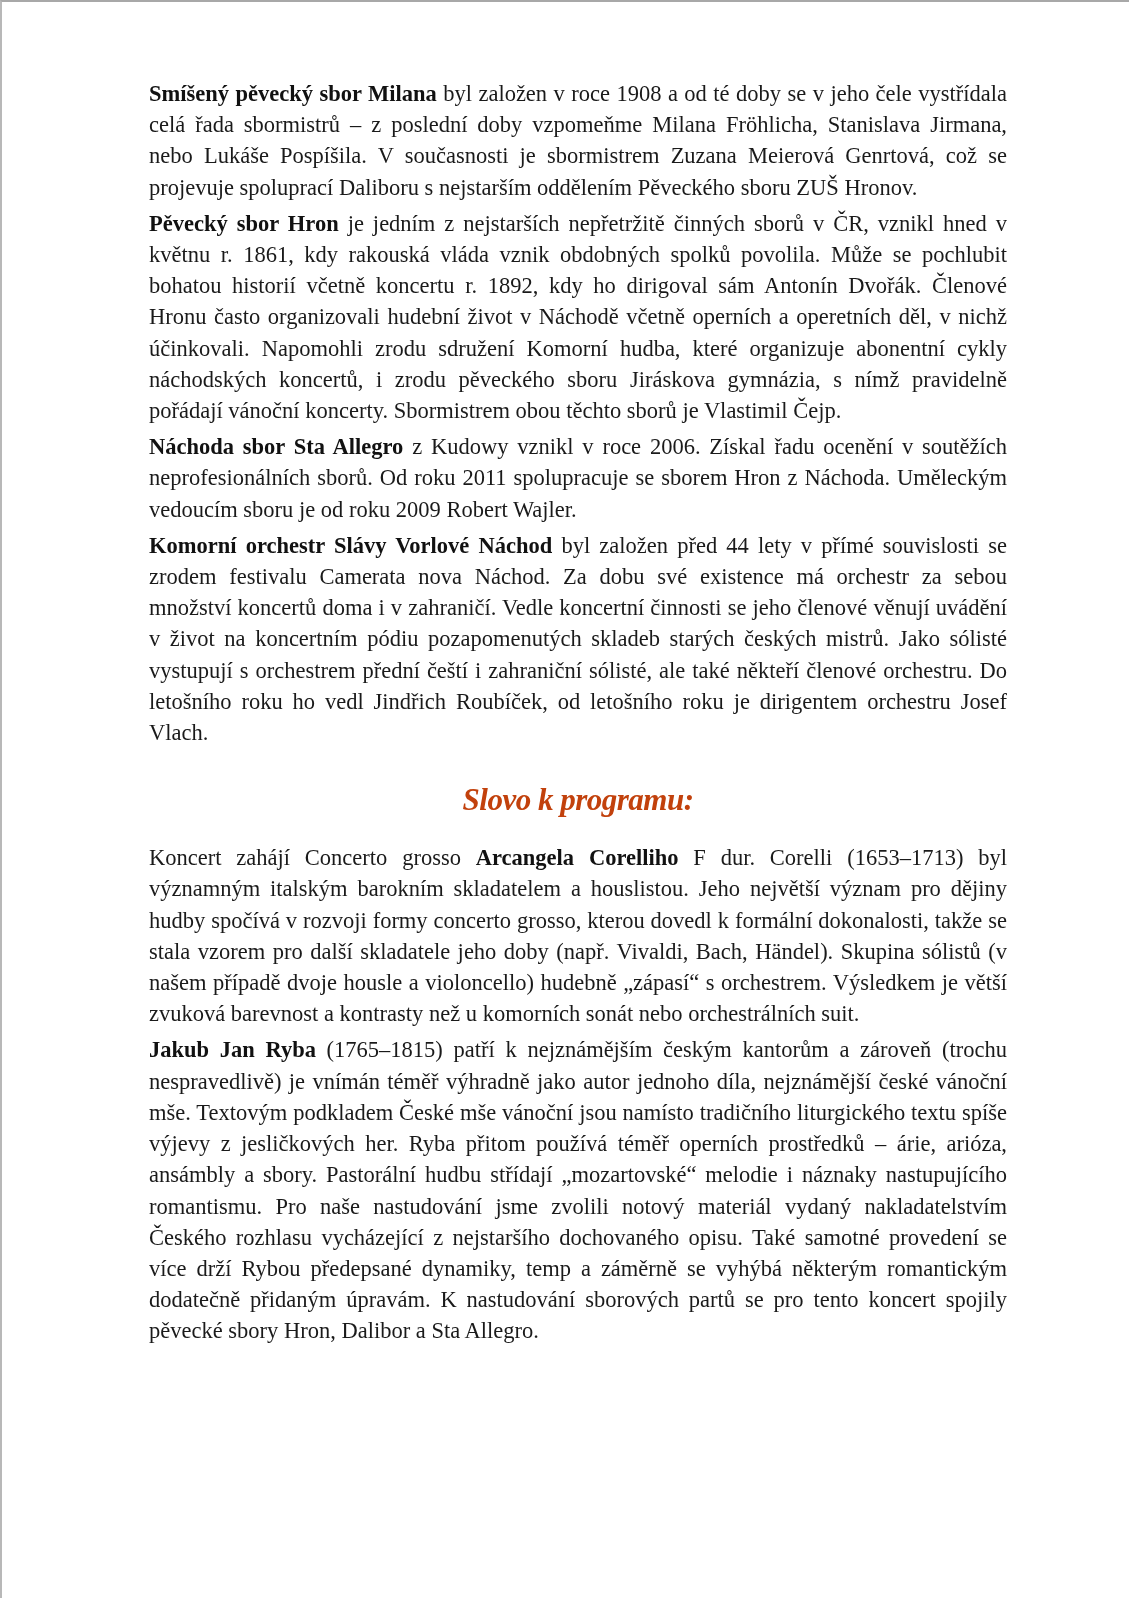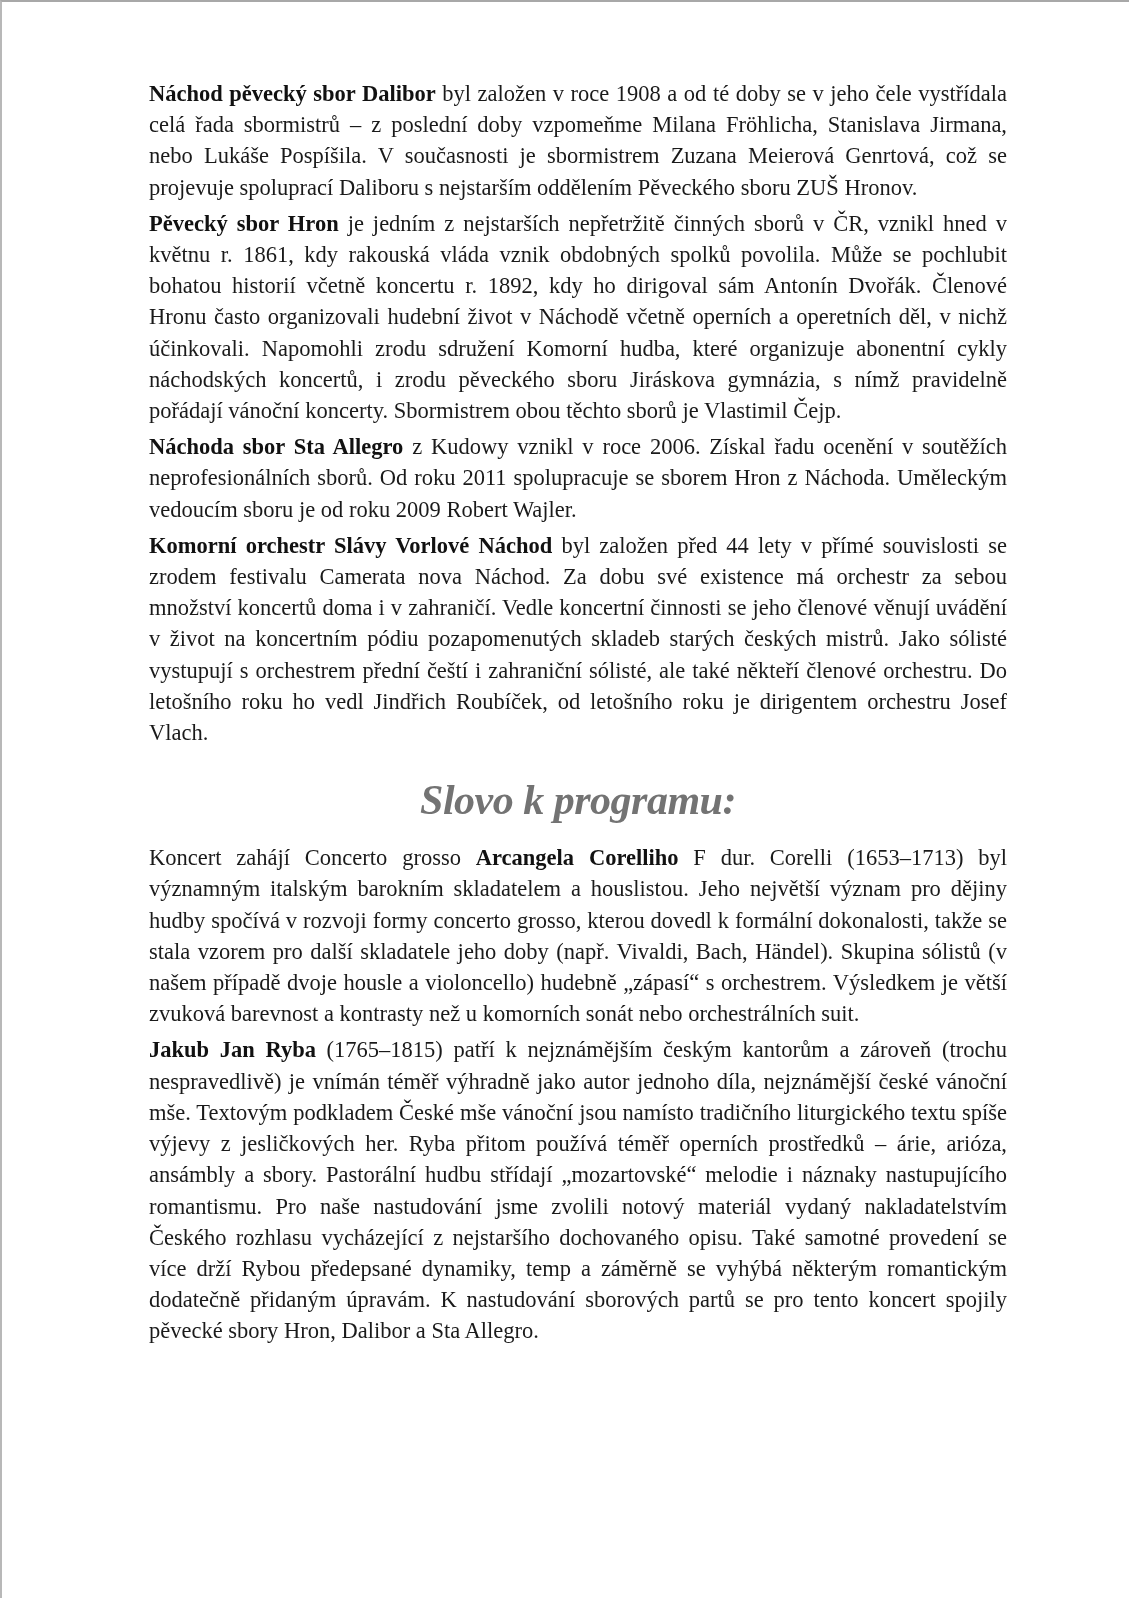--- a/index.html
+++ b/index.html
@@ -12,31 +12,31 @@
   .content {
     position: absolute; left: 147px; top: 76px; width: 858px;
     font-family: "Liberation Serif", "DejaVu Serif", serif;
     font-size: 22.5px; line-height: 31.2px; color: #1a1a1a;
     text-align: justify;
   }
   .para { margin: 0 0 5px 0; }
   .para b { font-weight: bold; color: #111; }
   .heading {
     text-align: center; font-style: italic; font-weight: bold;
-    font-size: 42px; line-height: 40px; margin: 32px 0 22px 0; color: #737373;
+    font-size: 31px; line-height: 40px; margin: 32px 0 22px 0; color: #c2410c;
     letter-spacing: -0.5px;
   }
 </style>
 </head>
 <body>
 
 <div class="page">
   <div class="content">
 
-    <p class="para"><b>Náchod pěvecký sbor Dalibor</b><span> byl založen v roce 1908 a od té doby se v jeho čele vystřídala celá řada sbormistrů – z poslední doby vzpomeňme Milana Fröhlicha, Stanislava Jirmana, nebo Lukáše Pospíšila. V současnosti je sbormistrem Zuzana Meierová Genrtová, což se projevuje spoluprací Daliboru s nejstarším oddělením Pěveckého sboru ZUŠ Hronov.</span></p>
+    <p class="para"><b>Smíšený pěvecký sbor Milana</b><span> byl založen v roce 1908 a od té doby se v jeho čele vystřídala celá řada sbormistrů – z poslední doby vzpomeňme Milana Fröhlicha, Stanislava Jirmana, nebo Lukáše Pospíšila. V současnosti je sbormistrem Zuzana Meierová Genrtová, což se projevuje spoluprací Daliboru s nejstarším oddělením Pěveckého sboru ZUŠ Hronov.</span></p>
 
     <p class="para"><b>Pěvecký sbor Hron</b><span> je jedním z nejstarších nepřetržitě činných sborů v ČR, vznikl hned v květnu r. 1861, kdy rakouská vláda vznik obdobných spolků povolila. Může se pochlubit bohatou historií včetně koncertu r. 1892, kdy ho dirigoval sám Antonín Dvořák. Členové Hronu často organizovali hudební život v Náchodě včetně operních a operetních děl, v nichž účinkovali. Napomohli zrodu sdružení Komorní hudba, které organizuje abonentní cykly náchodských koncertů, i zrodu pěveckého sboru Jiráskova gymnázia, s nímž pravidelně pořádají vánoční koncerty. Sbormistrem obou těchto sborů je Vlastimil Čejp.</span></p>
 
     <p class="para"><b>Náchoda sbor Sta Allegro</b><span> z Kudowy vznikl v roce 2006. Získal řadu ocenění v soutěžích neprofesionálních sborů. Od roku 2011 spolupracuje se sborem Hron z Náchoda. Uměleckým vedoucím sboru je od roku 2009 Robert Wajler.</span></p>
 
     <p class="para"><b>Komorní orchestr Slávy Vorlové Náchod</b><span> byl založen před 44 lety v přímé souvislosti se zrodem festivalu Camerata nova Náchod. Za dobu své existence má orchestr za sebou množství koncertů doma i v zahraničí. Vedle koncertní činnosti se jeho členové věnují uvádění v život na koncertním pódiu pozapomenutých skladeb starých českých mistrů. Jako sólisté vystupují s orchestrem přední čeští i zahraniční sólisté, ale také někteří členové orchestru. Do letošního roku ho vedl Jindřich Roubíček, od letošního roku je dirigentem orchestru Josef Vlach.</span></p>
 
     <h2 class="heading">Slovo k programu:</h2>
 
     <p class="para"><span>Koncert zahájí Concerto grosso </span><b>Arcangela Corelliho</b><span> F dur. Corelli (1653–1713) byl významným italským barokním skladatelem a houslistou. Jeho největší význam pro dějiny hudby spočívá v rozvoji formy concerto grosso, kterou dovedl k formální dokonalosti, takže se stala vzorem pro další skladatele jeho doby (např. Vivaldi, Bach, Händel). Skupina sólistů (v našem případě dvoje housle a violoncello) hudebně „zápasí“ s orchestrem. Výsledkem je větší zvuková barevnost a kontrasty než u komorních sonát nebo orchestrálních suit.</span></p>

